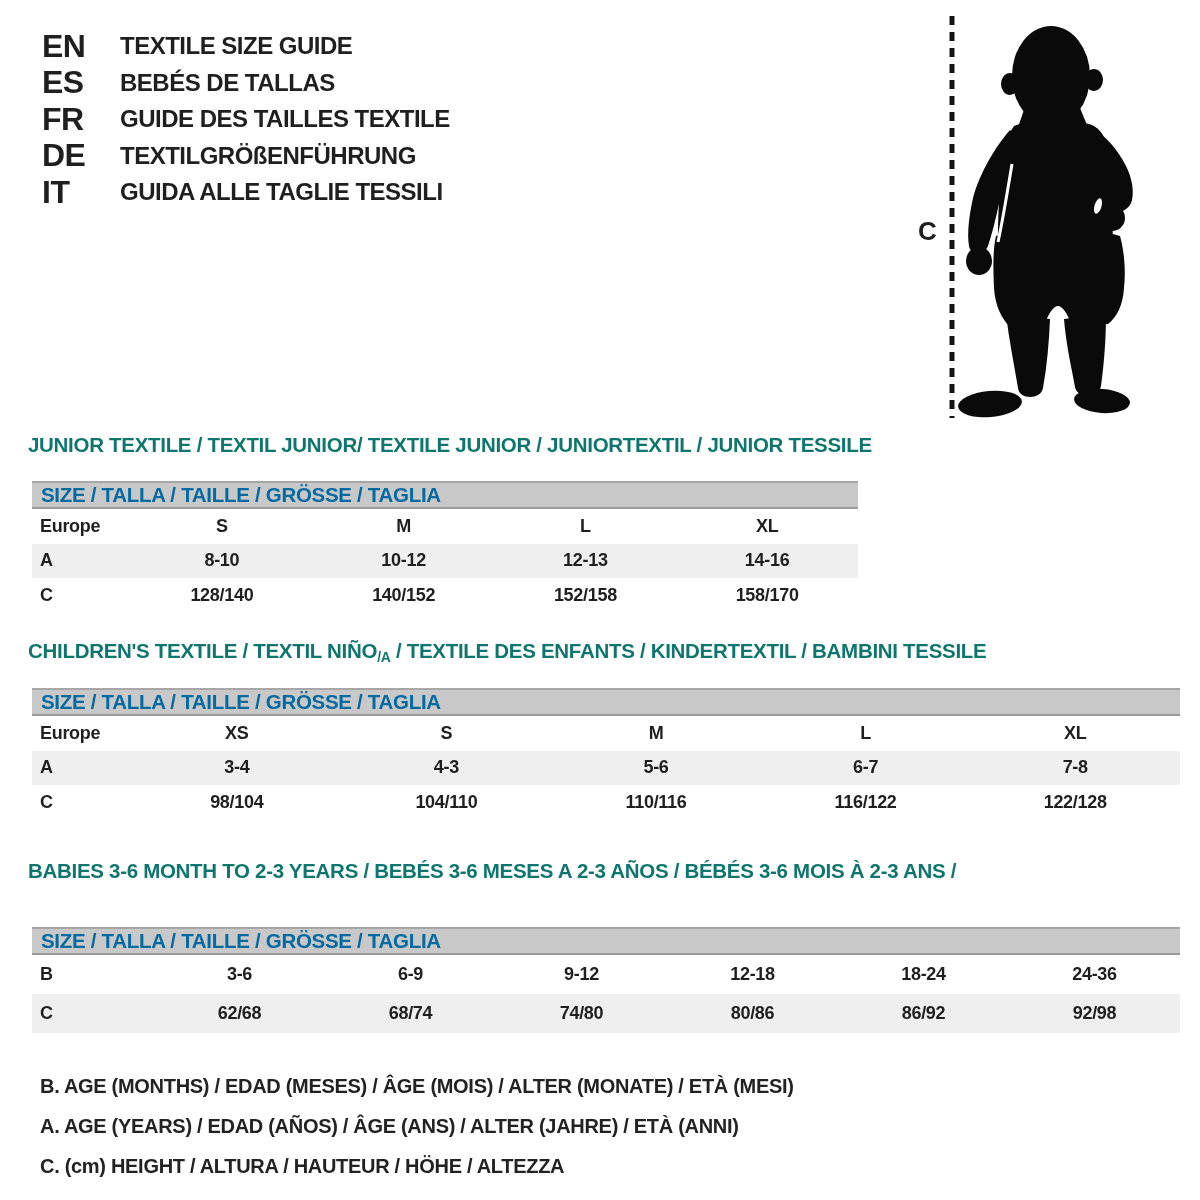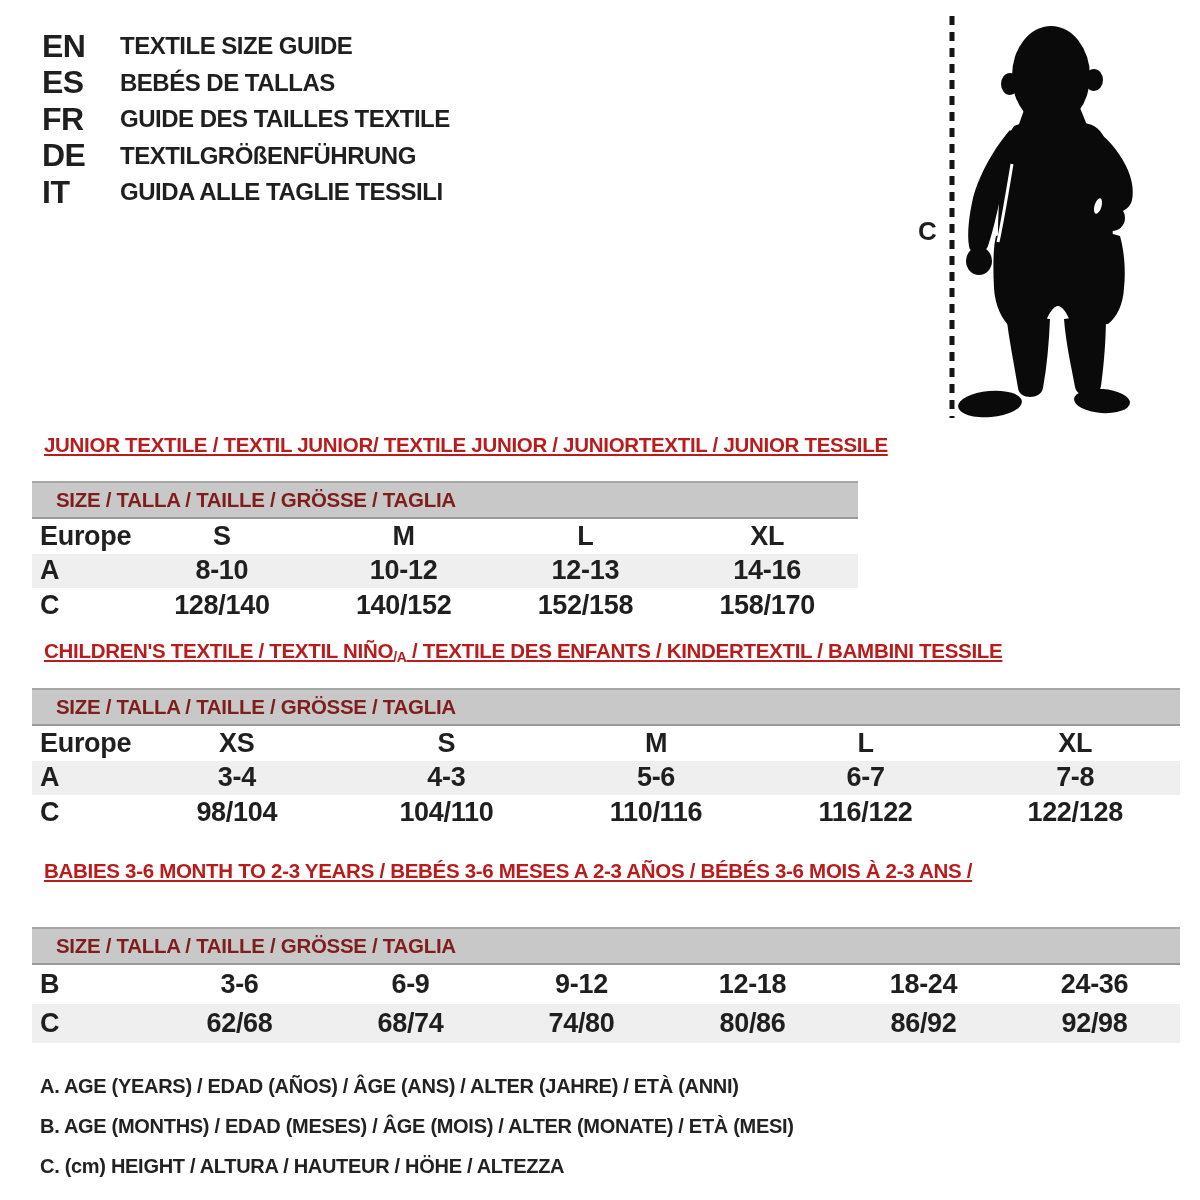--- a/index.html
+++ b/index.html
@@ -15,43 +15,43 @@
   .lang-code { width:78px; font-size:32px; font-weight:700; letter-spacing:-0.5px; }
   .lang-label { font-size:24px; font-weight:700; letter-spacing:-0.5px; white-space:nowrap; }
 
   
   .figure { position:absolute; left:896px; top:6px; width:270px; height:424px; }
   .figure svg { position:absolute; left:0; top:0; }
   .c-label { position:absolute; left:22px; top:210px; font-size:26px; font-weight:700; }
 
   
   .section-title {
-    position:absolute; left:44px; font-size:20.5px; font-weight:700;
-    letter-spacing:-0.3px; white-space:nowrap; color:#b91c1c;text-decoration:underline;
+    position:absolute; left:28px; font-size:20.5px; font-weight:700;
+    letter-spacing:-0.3px; white-space:nowrap; color:#0f766e;
   }
   #junior-title { top:433px; }
   #children-title { top:639px; }
   #babies-title { top:852px; line-height:38px; }
   .title-sub { font-size:14px; vertical-align:-4px; font-weight:700; }
 
   
   .size-table { position:absolute; left:32px; box-sizing:border-box; }
   #junior-table { top:481px; width:826px; }
   #children-table { top:688px; width:1148px; }
   #babies-table { top:927px; width:1148px; }
   .thead {
-    height:38px; background:#c8c8c8; box-sizing:border-box;
+    height:28px; background:#c8c8c8; box-sizing:border-box;
     border-top:2px solid #a6a6a6; border-bottom:2px solid #9a9a9a;
-    display:flex; align-items:center; padding-left:24px;
-    font-size:20.5px; font-weight:700; letter-spacing:-0.3px; color:#7f1d1d;
+    display:flex; align-items:center; padding-left:9px;
+    font-size:20.5px; font-weight:700; letter-spacing:-0.3px; color:#0369a1;
     white-space:nowrap;
   }
   .trow {
     display:grid; align-items:center;
-    font-size:27px; font-weight:700; letter-spacing:-0.3px; height:34.5px;
+    font-size:18px; font-weight:700; letter-spacing:-0.3px; height:34.5px;
   }
   .babies .trow { height:39px; }
   .cols4 { grid-template-columns:99px repeat(4, 1fr); }
   .cols5 { grid-template-columns:100px repeat(5, 1fr); }
   .cols6 { grid-template-columns:122px repeat(6, 1fr); }
   .alt { background:#efefef; }
   .rlabel { padding-left:8px; }
   .cell { text-align:center; }
 
   
@@ -196,18 +196,18 @@
       <span class="cell">62/68</span>
       <span class="cell">68/74</span>
       <span class="cell">74/80</span>
       <span class="cell">80/86</span>
       <span class="cell">86/92</span>
       <span class="cell">92/98</span>
     </div>
   </div>
 
   <div class="legend">
+    <div class="legend-line">B. AGE (MONTHS) / EDAD (MESES) / ÂGE (MOIS) / ALTER (MONATE) / ETÀ (MESI)</div>
     <div class="legend-line">A. AGE (YEARS) / EDAD (AÑOS) / ÂGE (ANS) / ALTER (JAHRE) / ETÀ (ANNI)</div>
-    <div class="legend-line">B. AGE (MONTHS) / EDAD (MESES) / ÂGE (MOIS) / ALTER (MONATE) / ETÀ (MESI)</div>
     <div class="legend-line">C. (cm) HEIGHT / ALTURA / HAUTEUR / HÖHE / ALTEZZA</div>
   </div>
 
 </div>
 
 </body></html>

